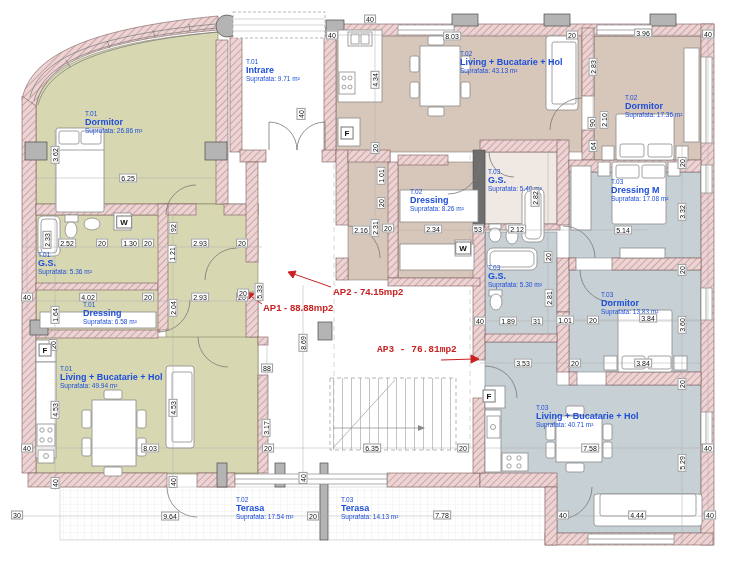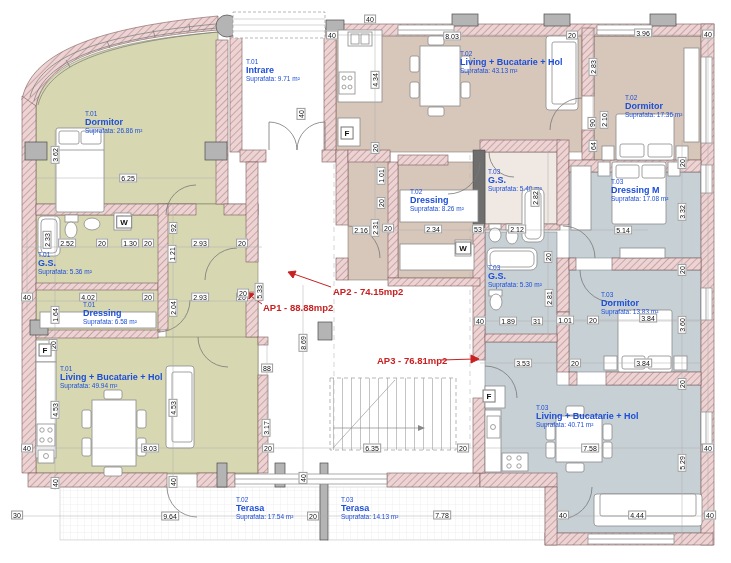--- a/index.html
+++ b/index.html
@@ -540,20 +540,20 @@
         <div class="rname">Terasa</div>
         <div class="rarea">Suprafata: 17.54 m²</div>
       </div>
       <div class="room-label" style="left: 341px; top: 496px;">
         <div class="rcode">T.03</div>
         <div class="rname">Terasa</div>
         <div class="rarea">Suprafata: 14.13 m²</div>
       </div>
       <div class="ap" style="left: 263px; top: 303px;">AP1 - 88.88mp2</div>
       <div class="ap" style="left: 333px; top: 287px;">AP2 - 74.15mp2</div>
-      <div class="ap" style="left: 377px; top: 356px;">AP3 - 76.81mp2</div>
+      <div class="ap" style="left: 377px; top: 345px; font-family: Liberation Mono, monospace;">AP3 - 76.81mp2</div>
       <div class="ann" style="left: 347px; top: 133px;">F</div>
       <div class="ann" style="left: 45px; top: 350px;">F</div>
       <div class="ann" style="left: 489px; top: 396px;">F</div>
       <div class="ann" style="left: 124px; top: 222px;">W</div>
       <div class="ann" style="left: 463px; top: 248px;">W</div>
     </div>
 </div>
 
 </body></html>

